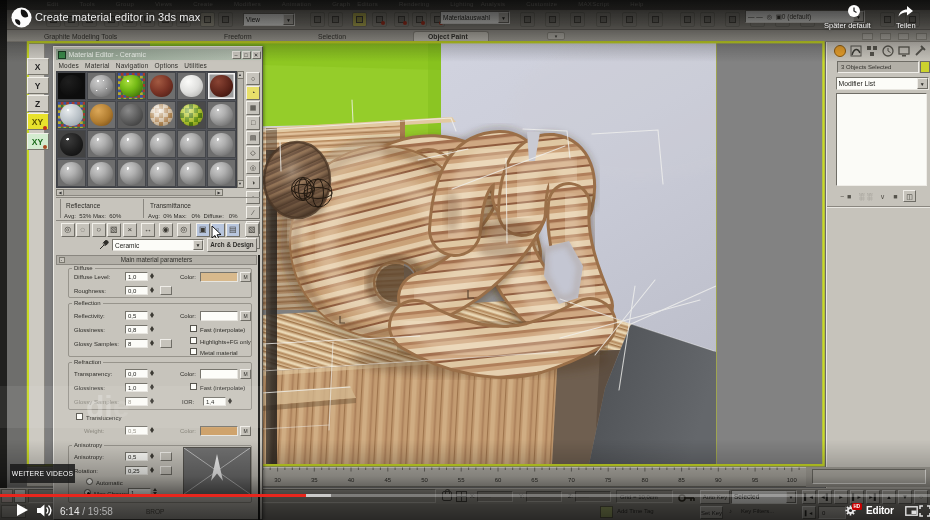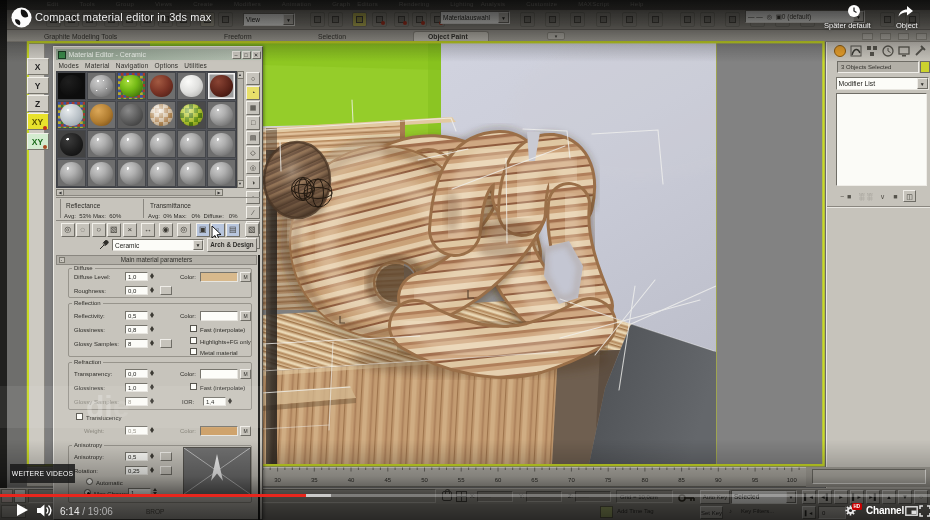--- a/index.html
+++ b/index.html
@@ -793,49 +793,49 @@
 <div class="a" style="left:146px;top:508px;font-size:6.5px;color:#55524a">BROP</div>
 <div class="a" style="left:0;top:386px;width:263px;height:42px;background:rgba(255,255,255,.07)"></div>
 <div class="a" style="left:86px;top:390px;font-size:30px;color:rgba(255,255,255,.22);font-weight:bold">di<span style="opacity:.4">e</span></div>
 <div class="a" style="left:0;top:0;width:930px;height:62px;background:linear-gradient(rgba(0,0,0,.8),rgba(4,4,4,.52) 40%,rgba(8,8,8,.18) 75%,rgba(0,0,0,0));pointer-events:none"></div>
 <div class="a" style="left:0;top:440px;width:930px;height:80px;background:linear-gradient(rgba(0,0,0,0),rgba(0,0,0,.25) 45%,rgba(0,0,0,.55) 68%,rgba(0,0,0,.72));pointer-events:none"></div>
 <svg class="a" style="left:11px;top:7px" width="21" height="21" viewBox="0 0 24 24">
 <circle cx="12" cy="12" r="11.5" fill="#fdfdfd"></circle>
 <path d="M11.5,2.8 C16.5,2.6 19.8,6.6 19.6,10.8 C16.4,13.2 12.4,11.8 11.6,8.4 C11,5.9 11.1,4.2 11.5,2.8 Z" fill="#141414"></path>
 <path d="M9.6,20.8 C6.2,19.8 4.4,17 4.6,14.2 C7.3,13.2 10.1,14.7 10.6,17.4 C10.9,18.9 10.4,20.1 9.6,20.8 Z" fill="#141414"></path>
 </svg>
-<div class="a" style="left:35px;top:10.5px;font-size:11px;color:#ededed;text-shadow:0 0 4px rgba(0,0,0,.8);letter-spacing:.1px">Compact material editor in 3ds max</div>
+<div class="a" style="left:35px;top:10.5px;font-size:11px;color:#ededed;text-shadow:0 0 4px rgba(0,0,0,.8);letter-spacing:.1px">Create material editor in 3ds max</div>
 <svg class="a" style="left:848px;top:5px" width="12" height="12" viewBox="0 0 12 12">
 <circle cx="6" cy="6" r="6" fill="#fff"></circle>
     <path d="M6,2.5 L6,6 L8.5,7.5" stroke="#222" stroke-width="1.3" fill="none"></path>
   </svg>
 <div class="a" style="left:824px;top:21px;font-size:7.5px;color:#f2f2f2;text-shadow:0 0 3px rgba(0,0,0,.8)">Später default</div>
 <svg class="a" style="left:897px;top:4px" width="17" height="13" viewBox="0 0 17 13">
 <path d="M1.5,12.5 C2.5,7.5 6,5.5 10,5.5 L10,2 L16,7 L10,11.5 L10,8.2 C6.5,8.2 3.8,9.5 1.5,12.5 Z" fill="#fff"></path>
   </svg>
-<div class="a" style="left:896px;top:21px;font-size:7.5px;color:#f2f2f2;text-shadow:0 0 3px rgba(0,0,0,.8)">Object</div>
+<div class="a" style="left:896px;top:21px;font-size:7.5px;color:#f2f2f2;text-shadow:0 0 3px rgba(0,0,0,.8)">Teilen</div>
 <div class="a" style="left:10px;top:464px;width:65px;height:19px;background:rgba(25,25,25,.85);color:#fff;font-size:6.8px;text-align:center;line-height:19px;letter-spacing:.2px">WEITERE VIDEOS</div>
 <div class="a" style="left:0;top:494px;width:930px;height:3.2px;background:rgba(255,255,255,.3)"></div>
 <div class="a" style="left:306px;top:494px;width:25px;height:3.2px;background:rgba(255,255,255,.6)"></div>
 <div class="a" style="left:0;top:494px;width:306px;height:3.2px;background:#e8261d"></div>
 <div class="a" style="left:17px;top:503.5px;width:0;height:0;border-left:11.5px solid #fff;border-top:6.8px solid transparent;border-bottom:6.8px solid transparent"></div>
 <svg class="a" style="left:37px;top:504px" width="17" height="13" viewBox="0 0 17 13">
 <path d="M0,4 L3.4,4 L7.4,0.4 L7.4,12.6 L3.4,9 L0,9 Z" fill="#fff"></path>
 <path d="M9.5,3.5 A 4,4 0 0 1 9.5,9.5 M11.5,1.5 A 6.5,6.5 0 0 1 11.5,11.5" stroke="#fff" stroke-width="1.4" fill="none"></path>
   </svg>
-<div class="a" style="left:60px;top:505.5px;font-size:10px;color:#e8e8e8">6:14 <span style="color:#b0b0b0">/ 19:06</span></div>
+<div class="a" style="left:60px;top:505.5px;font-size:10px;color:#e8e8e8">6:14 <span style="color:#b0b0b0">/ 19:58</span></div>
 <svg class="a" style="left:845px;top:504.5px" width="11" height="11" viewBox="0 0 14 14">
 <g fill="#e8e8e8">
       <circle cx="7" cy="7" r="4.4"></circle>
 <g stroke="#e8e8e8" stroke-width="2">
         <path d="M7,0.5 L7,13.5 M0.5,7 L13.5,7 M2.4,2.4 L11.6,11.6 M11.6,2.4 L2.4,11.6"></path>
       </g>
     </g>
 <circle cx="7" cy="7" r="2" fill="#2a2a2a"></circle>
   </svg>
 <div class="a" style="left:851.5px;top:503px;width:10.5px;height:7px;background:#c70000;border-radius:1.5px;font-size:4.5px;font-weight:bold;color:#fff;text-align:center;line-height:7px">HD</div>
-<div class="a" style="left:866px;top:505px;font-size:10px;font-weight:bold;color:#fff;letter-spacing:-.2px">Channel</div>
+<div class="a" style="left:866px;top:505px;font-size:10px;font-weight:bold;color:#fff;letter-spacing:-.2px">Editor</div>
 <svg class="a" style="left:905px;top:506px" width="13" height="10" viewBox="0 0 13 10">
 <rect x="0.8" y="0.8" width="11.4" height="8.4" fill="none" stroke="#e0e0e0" stroke-width="1.4"></rect>
 <rect x="6.5" y="4.5" width="5" height="3.5" fill="#e0e0e0"></rect>
   </svg>
 <svg class="a" style="left:919px;top:505px" width="12" height="12" viewBox="0 0 12 12">
 <path d="M1,4 L1,1 L4,1 M8,1 L11,1 L11,4 M11,8 L11,11 L8,11 M4,11 L1,11 L1,8" stroke="#e0e0e0" stroke-width="1.6" fill="none"></path>
   </svg>
 </body></html>

